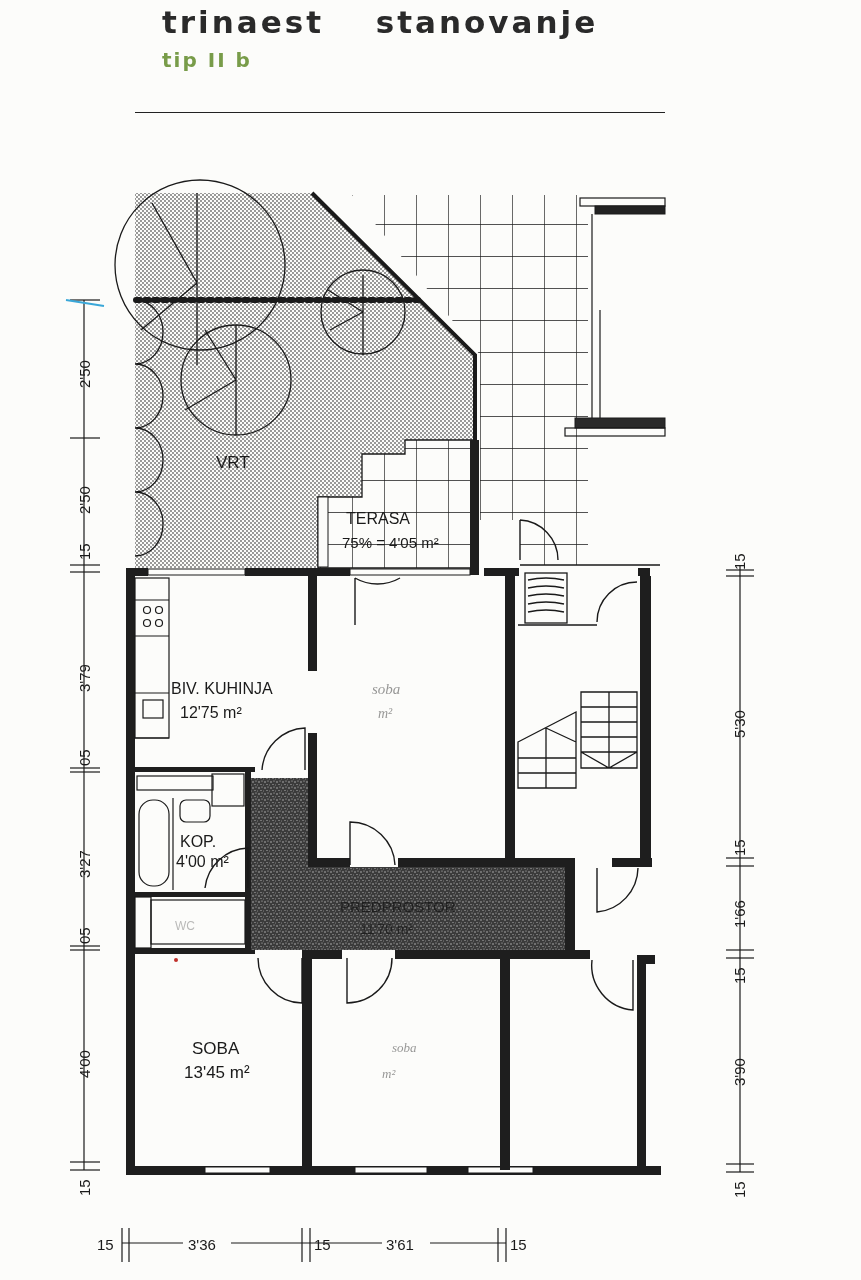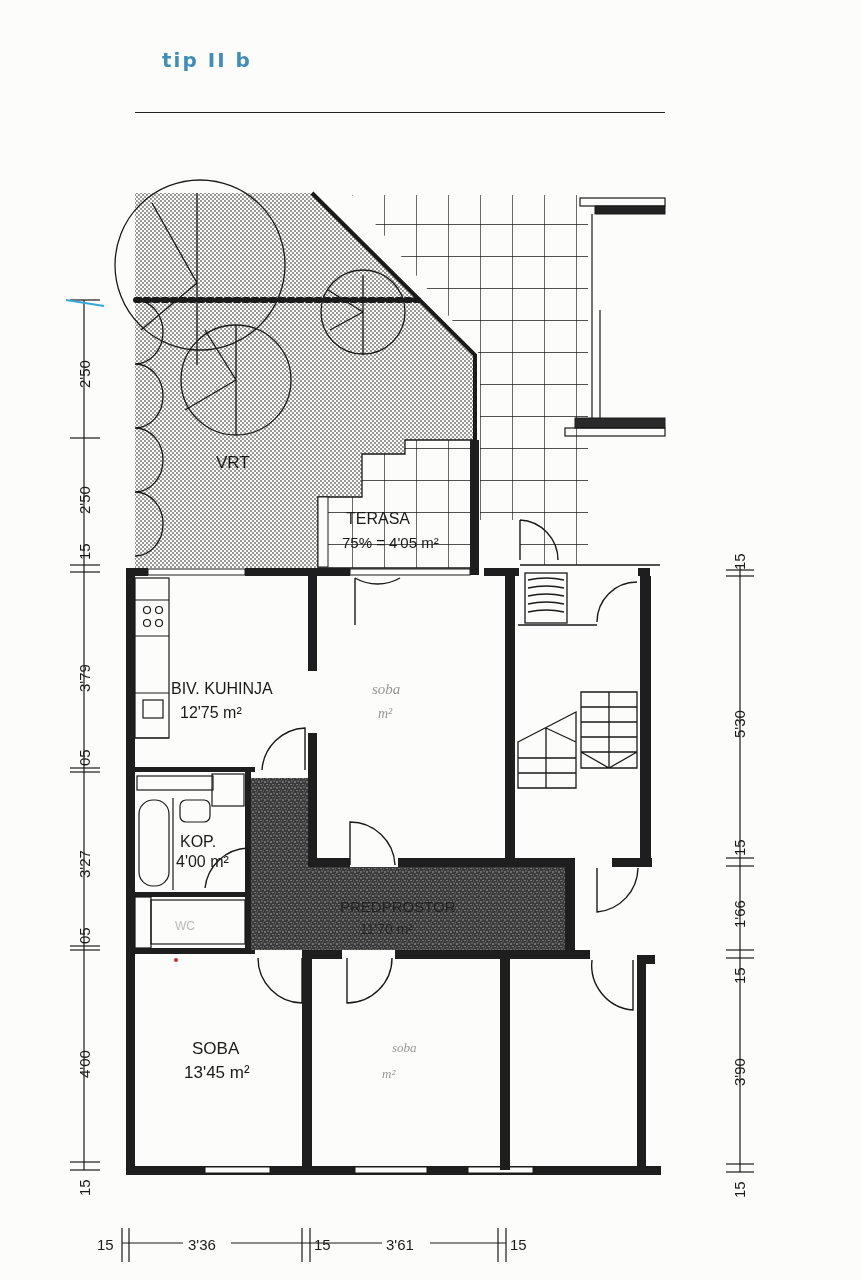--- a/index.html
+++ b/index.html
@@ -3,31 +3,32 @@
   <meta charset="utf-8">
   <style>
     html, body { margin: 0; padding: 0; background: #fbfbf9; }
     body { width: 861px; height: 1280px; position: relative; overflow: hidden;
            font-family: "Liberation Sans", sans-serif; color: #1c1c1c; }
     .page { position: absolute; inset: 0; background: #fcfcfa; }
     .title { position: absolute; left: 162px; top: 4px; font-family: "DejaVu Sans", sans-serif;
              font-weight: bold; font-size: 31px; letter-spacing: 3px; color: #2a2a2a;
              word-spacing: 38px; filter: blur(0.3px); }
     .subtitle { position: absolute; left: 162px; top: 48px; font-family: "DejaVu Sans", sans-serif;
-                font-weight: bold; font-size: 20px; letter-spacing: 2px; color: #0369a1; opacity: 0.75; }
+                font-weight: bold; font-size: 20px; letter-spacing: 2px; color: #4d7c0f; opacity: 0.75; }
     .rule { position: absolute; left: 135px; top: 112px; width: 530px; height: 0; border-top: 1.5px solid #222; }
     svg.plan { position: absolute; left: 0; top: 0; }
     .lbl { font-family: "Liberation Sans", sans-serif; fill: #1a1a1a; }
     .faded { fill: #444; opacity: 0.55; font-family: "Liberation Serif", serif; font-style: italic; }
     .dim { font-family: "Liberation Sans", sans-serif; font-size: 15px; fill: #1a1a1a; }
   </style>
 </head>
 <body>
 
 <div class="page">
+  <div class="title">trinaest stanovanje</div>
   <div class="subtitle">tip II b</div>
   <div class="rule"></div>
 
   <svg class="plan" width="861" height="1280" viewBox="0 0 861 1280">
     <defs>
       <pattern id="dots" width="4" height="4" patternUnits="userSpaceOnUse">
         <rect width="4" height="4" fill="#fcfcfa"></rect>
         <circle cx="1" cy="1" r="0.9" fill="#6a6a6a"></circle>
         <circle cx="3" cy="3" r="0.9" fill="#6a6a6a"></circle>
       </pattern>

